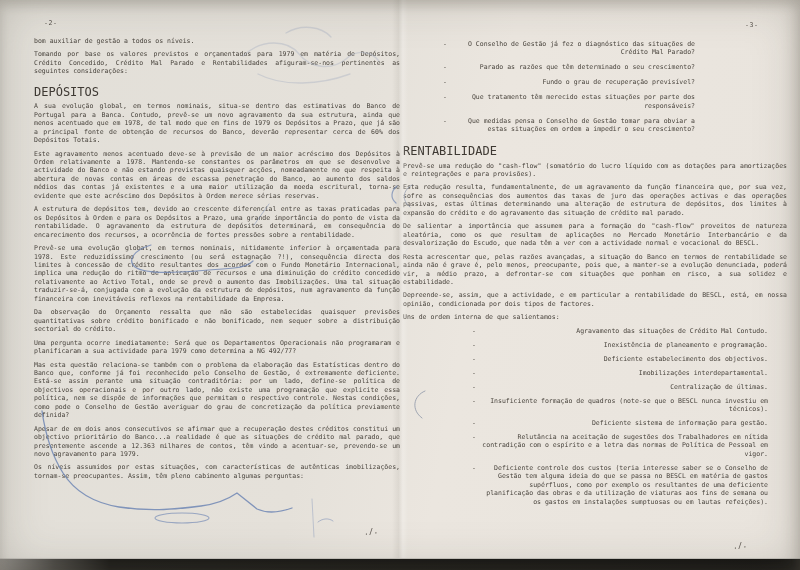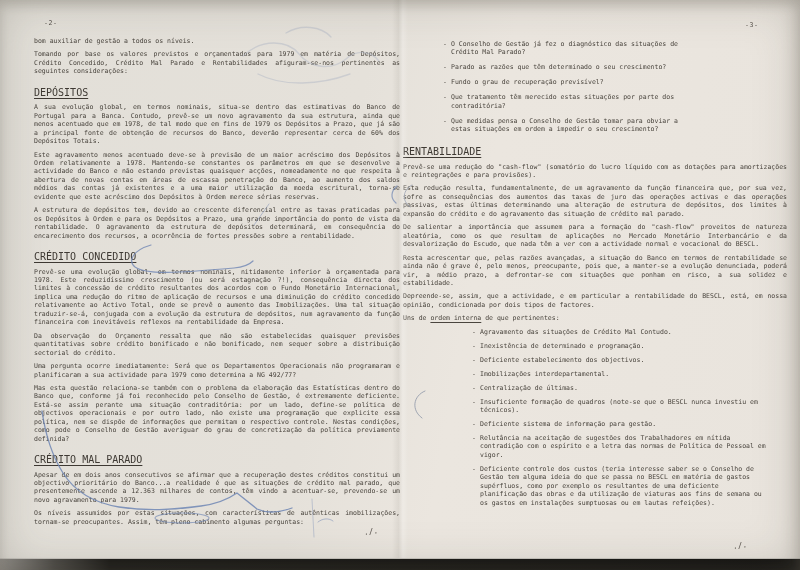--- a/index.html
+++ b/index.html
@@ -22,55 +22,53 @@
   .page-left{left:0;width:400px;}
   .page-right{left:400px;width:400px;}
   .pagenum{position:absolute;font-size:6.6px;letter-spacing:.5px;color:#55504a;}
   .pn-left{left:44px;top:19px;}
   .pn-right{left:345px;top:21px;}
   .col{position:absolute;}
   .col-left{left:34px;top:37px;width:366px;}
   .col-right{left:3px;top:40px;width:384px;}
   .tline,.qtext,.btext,.dash{font-size:6.5px;line-height:8.45px;}
   .tline{margin:0 0 5px 0;text-align:justify;}
-  .hd{font-size:10px;line-height:8.45px;font-weight:normal;color:#3e3933;
-    margin:3px 0 6px 0;text-decoration:underline;text-underline-offset:1.5px;display:inline-block;text-align:center;}
+  .hd{font-size:12px;line-height:8.45px;font-weight:normal;color:#3e3933;
+    margin:3px 0 6px 0;text-underline-offset:1.5px;display:inline-block;text-align:center;}
   .hdwrap{margin:0;}
-  .u{text-decoration:underline;text-underline-offset:1.5px;}
+  .u{text-underline-offset:1.5px;}
   .qlist{margin:0 0 4px 40px;width:252px;}
   .qitem{display:flex;margin:0 0 6.5px 0;}
   .blist{margin:2px 0 0 69px;width:296px;}
   .bitem{display:flex;margin:0 0 5.5px 0;}
   .dash{flex:0 0 8px;}
-  .qtext,.btext{flex:1;text-align:left;}
+  .qtext,.btext{flex:1;text-align:right;}
   .cont-mark{position:absolute;font-size:8px;font-style:italic;color:#5d5852;transform:rotate(-8deg);}
   .cm-left{left:364px;top:527px;}
   .cm-right{left:333px;top:541px;}
   .overlay{position:absolute;inset:0;pointer-events:none;}
 </style>
 </head>
 <body>
 
 <div class="scan">
 
   <div class="page page-left">
     <span class="pagenum pn-left">-2-</span>
     <div class="col col-left">
       <p class="tline">bom auxiliar de gestão a todos os níveis.</p>
       <p class="tline">Tomando por base os valores previstos e orçamentados para 1979 em matéria de Depósitos, Crédito Concedido, Crédito Mal Parado e Rentabilidades afiguram-se-nos pertinentes as seguintes considerações:</p>
       <p class="hdwrap"><span class="hd">DEPÓSITOS</span></p>
       <p class="tline">A sua evolução global, em termos nominais, situa-se dentro das estimativas do Banco de Portugal para a Banca. Contudo, prevê-se um novo agravamento da sua estrutura, ainda que menos acentuado que em 1978, de tal modo que em fins de 1979 os Depósitos a Prazo, que já são a principal fonte de obtenção de recursos do Banco, deverão representar cerca de 60% dos Depósitos Totais.</p>
       <p class="tline">Este agravamento menos acentuado deve-se à previsão de um maior acréscimo dos Depósitos à Ordem relativamente a 1978. Mantendo-se constantes os parâmetros em que se desenvolve a actividade do Banco e não estando previstas quaisquer acções, nomeadamente no que respeita à abertura de novas contas em áreas de escassa penetração do Banco, ao aumento dos saldos médios das contas já existentes e a uma maior utilização da moeda escritural, torna-se evidente que este acréscimo dos Depósitos à Ordem merece sérias reservas.</p>
       <p class="tline">A estrutura de depósitos tem, devido ao crescente diferencial entre as taxas praticadas para os Depósitos à Ordem e para os Depósitos a Prazo, uma grande importância do ponto de vista da rentabilidade. O agravamento da estrutura de depósitos determinará, em consequência do encarecimento dos recursos, a ocorrência de fortes pressões sobre a rentabilidade.</p>
-      <p class="hdwrap"><span class="hd">CRÉDITO CONCEDIDO</span></p>
       <p class="tline">Prevê-se uma evolução global, em termos nominais, nitidamente inferior à orçamentada para 1978. Este reduzidíssimo crescimento (ou será estagnação ?!), consequência directa dos limites à concessão de crédito resultantes dos acordos com o Fundo Monetário Internacional, implica uma redução do ritmo de aplicação de recursos e uma diminuição do crédito concedido relativamente ao Activo Total, onde se prevê o aumento das Imobilizações. Uma tal situação traduzir-se-á, conjugada com a evolução da estrutura de depósitos, num agravamento da função financeira com inevitáveis reflexos na rentabilidade da Empresa.</p>
       <p class="tline">Da observação do Orçamento ressalta que não são estabelecidas quaisquer previsões quantitativas sobre crédito bonificado e não bonificado, nem sequer sobre a distribuição sectorial do crédito.</p>
       <p class="tline">Uma pergunta ocorre imediatamente: Será que os Departamentos Operacionais não programaram e planificaram a sua actividade para 1979 como determina a NG 492/77?</p>
       <p class="tline">Mas esta questão relaciona-se também com o problema da elaboração das Estatísticas dentro do Banco que, conforme já foi reconhecido pelo Conselho de Gestão, é extremamente deficiente. Está-se assim perante uma situação contraditória: por um lado, define-se política de objectivos operacionais e por outro lado, não existe uma programação que explicite essa política, nem se dispõe de informações que permitam o respectivo controle. Nestas condições, como pode o Conselho de Gestão averiguar do grau de concretização da política previamente definida?</p>
-      <p class="hdwrap"><span class="hd">CRÉDITO MAL PARADO</span></p>
       <p class="tline">Apesar de em dois anos consecutivos se afirmar que a recuperação destes créditos constitui um objectivo prioritário do Banco...a realidade é que as situações de crédito mal parado, que presentemente ascende a 12.363 milhares de contos, têm vindo a acentuar-se, prevendo-se um novo agravamento para 1979.</p>
       <p class="tline">Os níveis assumidos por estas situações, com características de autênticas imobilizações, tornam-se preocupantes. Assim, têm pleno cabimento algumas perguntas:</p>
     </div>
     <span class="cont-mark cm-left">./.</span>
   </div>
 
   <div class="page page-right">
     <span class="pagenum pn-right">-3-</span>
     <div class="col col-right">
       <div class="qlist">
@@ -81,42 +79,42 @@
         <div class="qitem">
           <span class="dash">-</span>
           <span class="qtext">Parado as razões que têm determinado o seu crescimento?</span>
         </div>
         <div class="qitem">
           <span class="dash">-</span>
           <span class="qtext">Fundo o grau de recuperação previsível?</span>
         </div>
         <div class="qitem">
           <span class="dash">-</span>
-          <span class="qtext">Que tratamento têm merecido estas situações por parte dos contraditória?</span>
+          <span class="qtext">Que tratamento têm merecido estas situações por parte dos responsáveis?</span>
         </div>
         <div class="qitem">
           <span class="dash">-</span>
           <span class="qtext">Que medidas pensa o Conselho de Gestão tomar para obviar a estas situações em ordem a impedir o seu crescimento?</span>
         </div>
       </div>
       <p class="hdwrap"><span class="hd">RENTABILIDADE</span></p>
       <p class="tline">Prevê-se uma redução do "cash-flow" (somatório do lucro líquido com as dotações para amortizações e reintegrações e para provisões).</p>
       <p class="tline">Esta redução resulta, fundamentalmente, de um agravamento da função financeira que, por sua vez, sofre as consequências dos aumentos das taxas de juro das operações activas e das operações passivas, estas últimas determinando uma alteração de estrutura de depósitos, dos limites à expansão do crédito e do agravamento das situação de crédito mal parado.</p>
       <p class="tline">De salientar a importância que assumem para a formação do "cash-flow" proveitos de natureza aleatória, como os que resultam de aplicações no Mercado Monetário Interbancário e da desvalorização do Escudo, que nada têm a ver com a actividade normal e vocacional do BESCL.</p>
       <p class="tline">Resta acrescentar que, pelas razões avançadas, a situação do Banco em termos de rentabilidade se ainda não é grave é, pelo menos, preocupante, pois que, a manter-se a evolução denunciada, poderá vir, a médio prazo, a defrontar-se com situações que ponham em risco, a sua solidez e estabilidade.</p>
       <p class="tline">Depreende-se, assim, que a actividade, e em particular a rentabilidade do BESCL, está, em nossa opinião, condicionada por dois tipos de factores.</p>
-      <p class="tline"><span>Uns de </span><span class="u">ordem interna</span><span> de que pertinentes:</span></p>
+      <p class="tline"><span>Uns de </span><span class="u">ordem interna</span><span> de que salientamos:</span></p>
       <div class="blist">
         <div class="bitem">
           <span class="dash">-</span>
           <span class="btext">Agravamento das situações de Crédito Mal Contudo.</span>
         </div>
         <div class="bitem">
           <span class="dash">-</span>
-          <span class="btext">Inexistência de determinado e programação.</span>
+          <span class="btext">Inexistência de planeamento e programação.</span>
         </div>
         <div class="bitem">
           <span class="dash">-</span>
           <span class="btext">Deficiente estabelecimento dos objectivos.</span>
         </div>
         <div class="bitem">
           <span class="dash">-</span>
           <span class="btext">Imobilizações interdepartamental.</span>
         </div>
         <div class="bitem">

